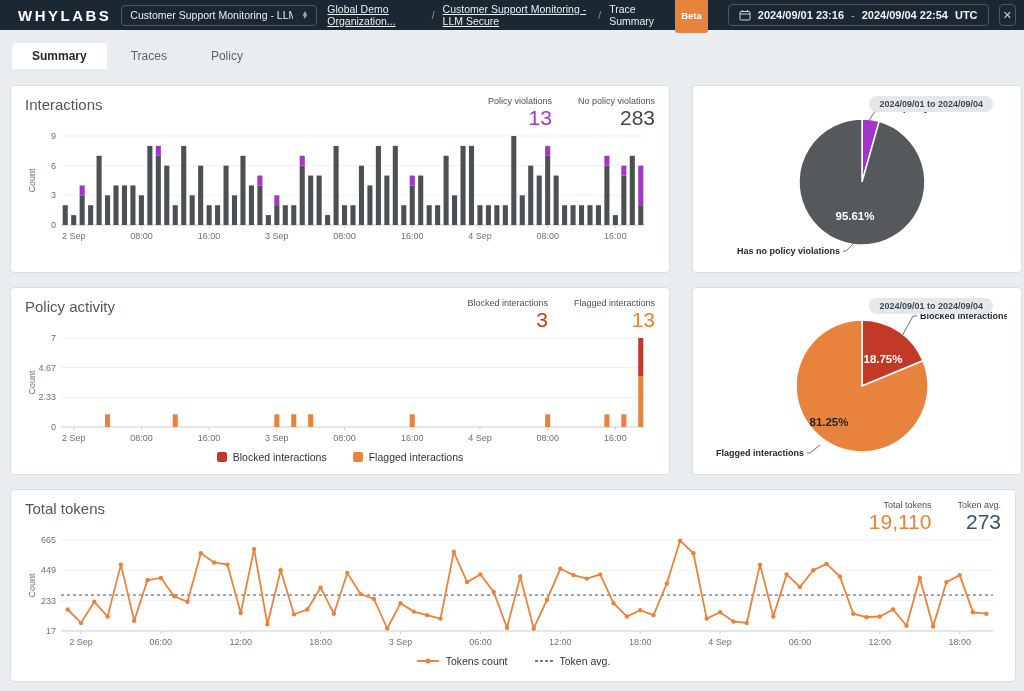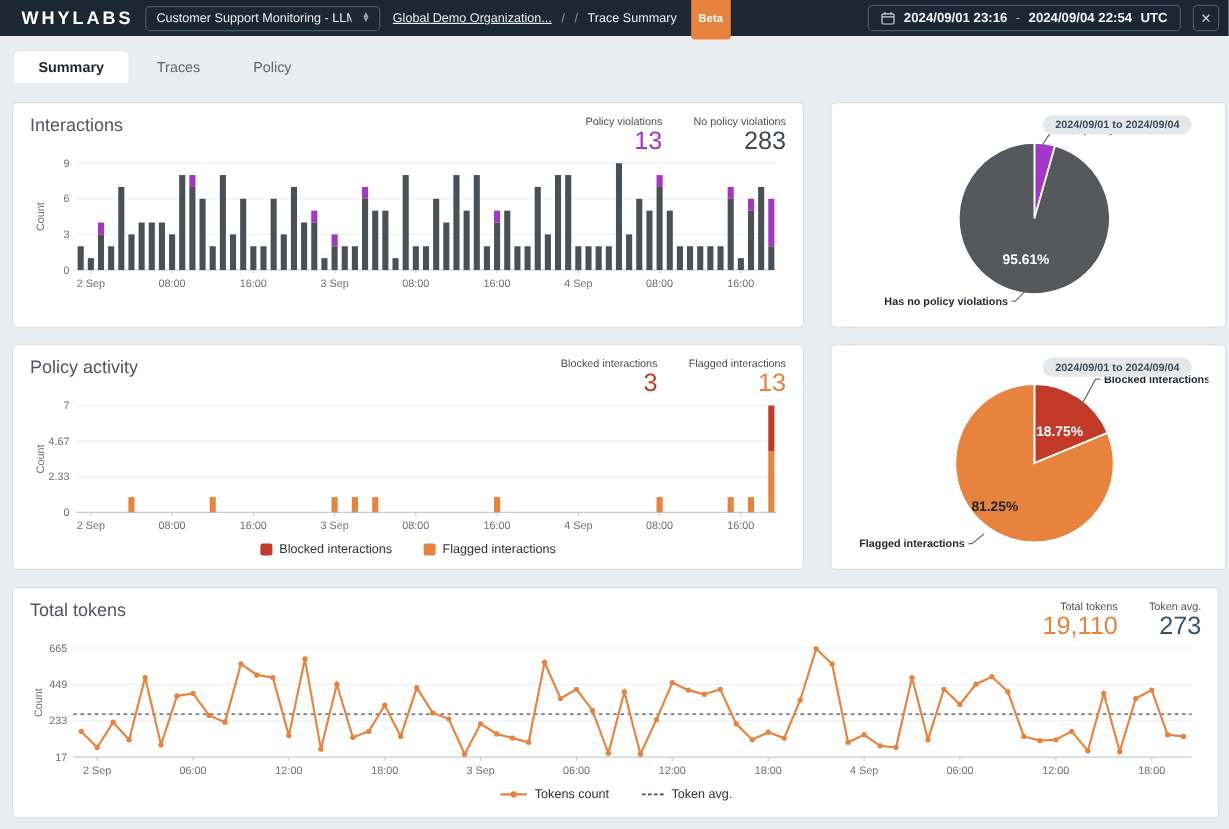--- a/index.html
+++ b/index.html
@@ -20,21 +20,21 @@
   .daterange { display:flex; align-items:center; gap:7px; height:22px; border:1px solid #4b5965; border-radius:4px; background:transparent; color:#eef2f5; font-size:11px; font-weight:bold; padding:0 10px; cursor:pointer; white-space:nowrap; }
   .daterange .dash { font-weight:normal; color:#aeb8c0; }
   .closebtn { width:22px; height:22px; border:1px solid #4b5965; border-radius:4px; background:transparent; color:#cfd6dc; font-size:11px; cursor:pointer; display:flex; align-items:center; justify-content:center; }
 
   
   .tabs { display:flex; gap:4px; margin:13px 12px 16px; }
   .tab { font-size:12px; padding:6px 20px; color:#5c666f; border-radius:4px 4px 0 0; cursor:pointer; background:transparent; border:none;text-align:center; }
   .tab.active { background:#fff; color:#1f262d; font-weight:bold; }
 
   
-  .row { display:flex; gap:22px; margin:0 10px 14px;text-align:right; }
+  .row { display:flex; gap:22px; margin:0 10px 14px; }
   .panel { background:#fff; border:1px solid #d9dfe4; border-radius:4px; padding:10px 14px 6px; position:relative; }
   .panel.wide { flex:0 0 660px; height:188px; }
   .panel.narrow { flex:1; height:188px; }
   .panel.full { flex:1; height:193px; }
   .phead { display:flex; justify-content:space-between; align-items:flex-start; }
   .ptitle { font-size:15px; font-weight:400; color:#51575e; }
   .stats { display:flex; gap:26px; }
   .stat { display:flex; flex-direction:column; align-items:flex-end; }
   .stat-label { font-size:9px; color:#4a5056; }
   .stat-num { font-size:21px; line-height:1.1; }
@@ -60,20 +60,21 @@
     <span class="val">Customer Support Monitoring - LLM Se...</span>
     <span class="updown">
         <span>▲</span>
         <span>▼</span>
       </span>
   </button>
 
   <nav class="crumbs">
     <a>Global Demo Organization...</a>
     <span class="sep">/</span>
+    <a>Customer Support Monitoring - LLM Secure</a>
     <span class="sep">/</span>
     <span>Trace Summary</span>
     <span class="beta">Beta</span>
   </nav>
 
   <div class="tb-spacer"></div>
 
   <button class="daterange">
     <svg width="12" height="12" viewBox="0 0 12 12">
       <rect x="1" y="2.5" width="10" height="8.5" rx="1" fill="none" stroke="#cfd6dc" stroke-width="1"></rect>

